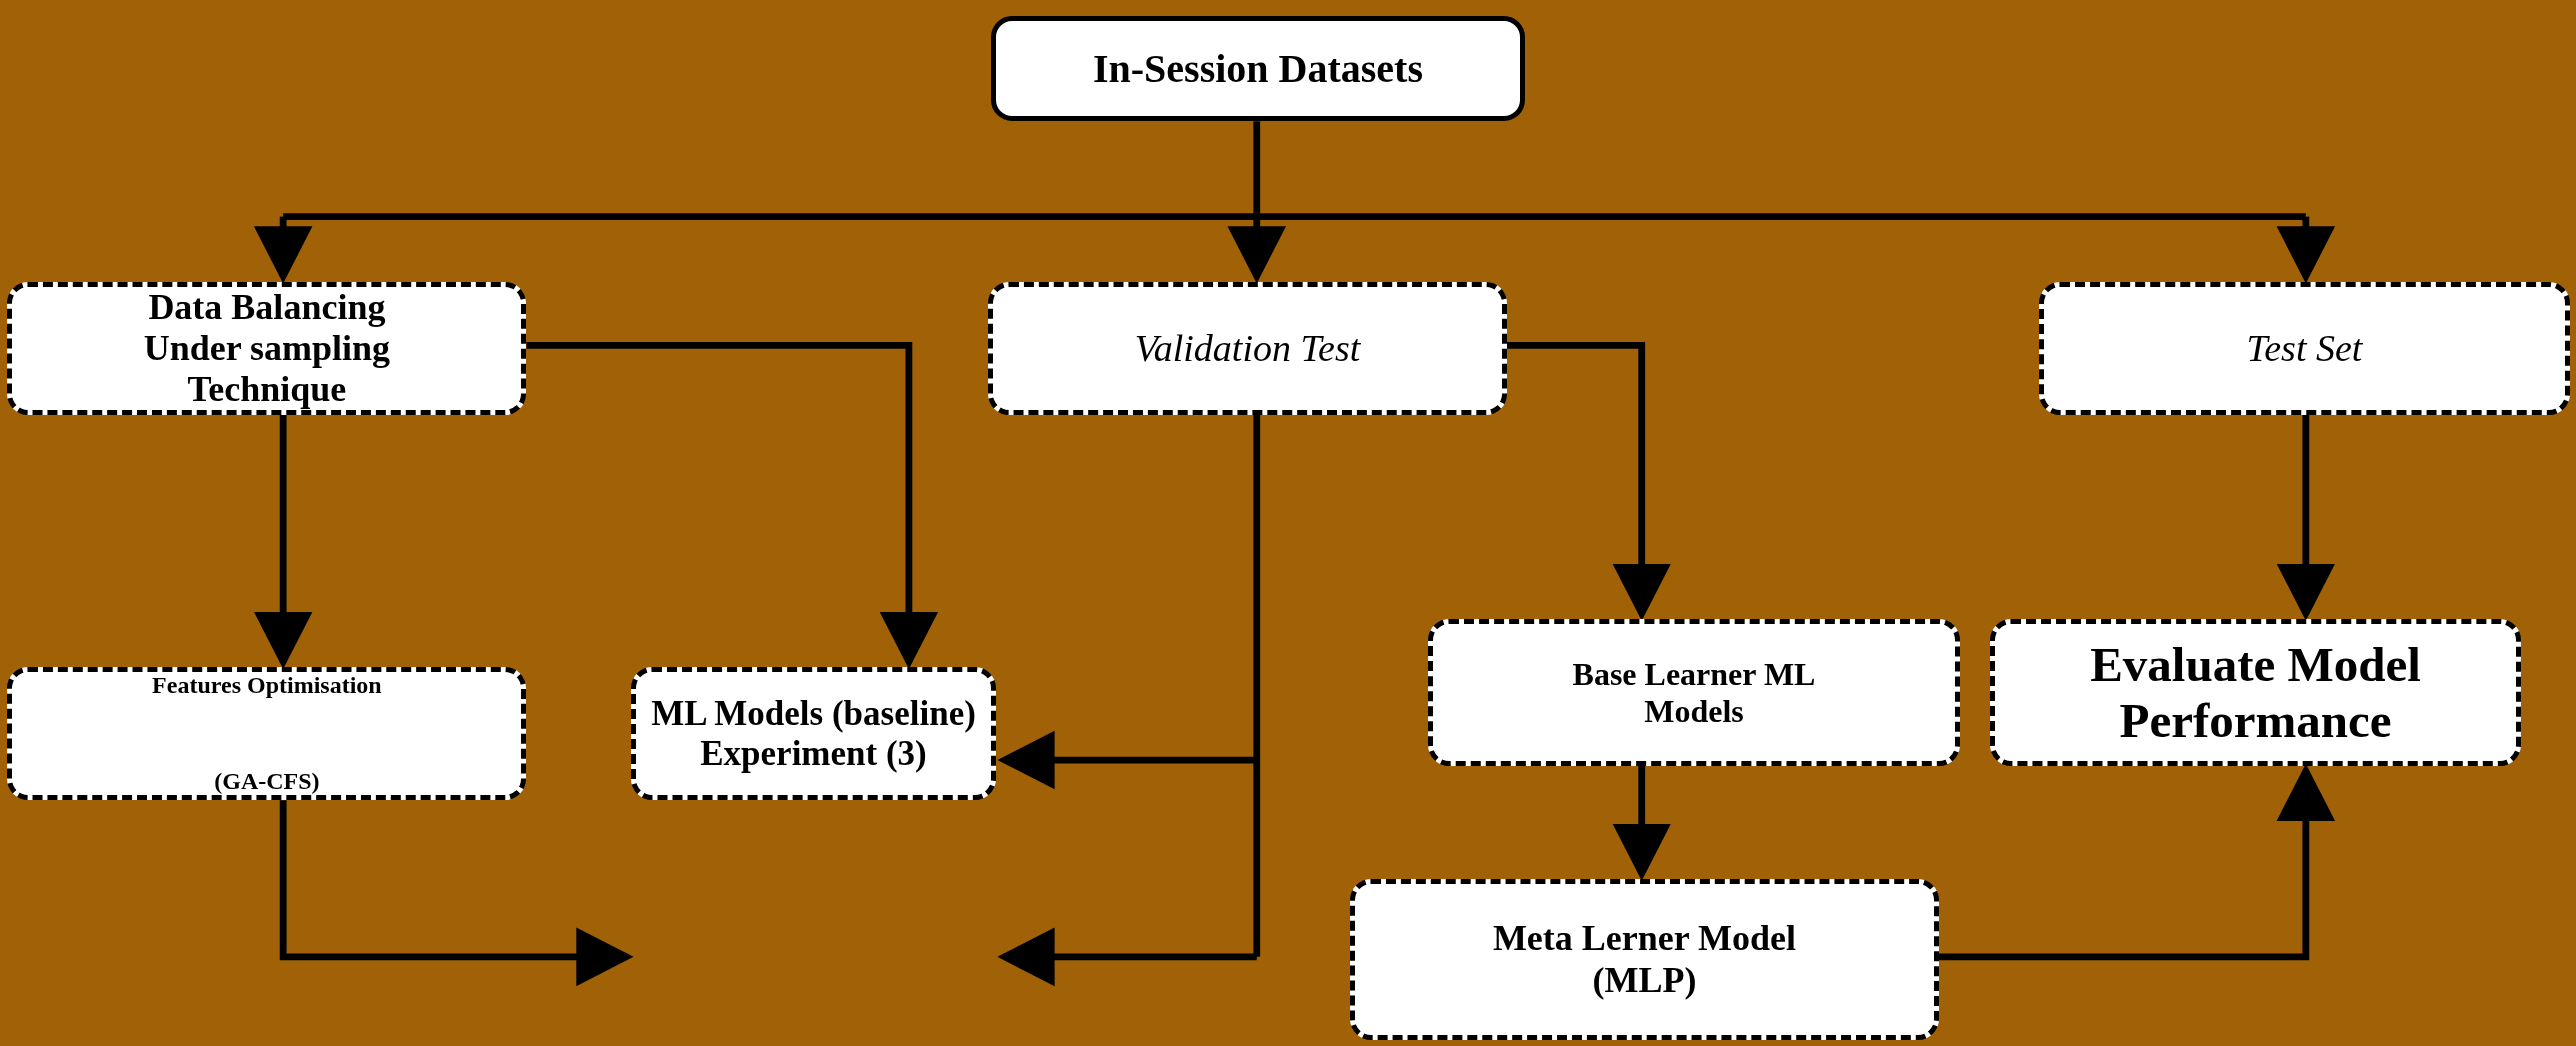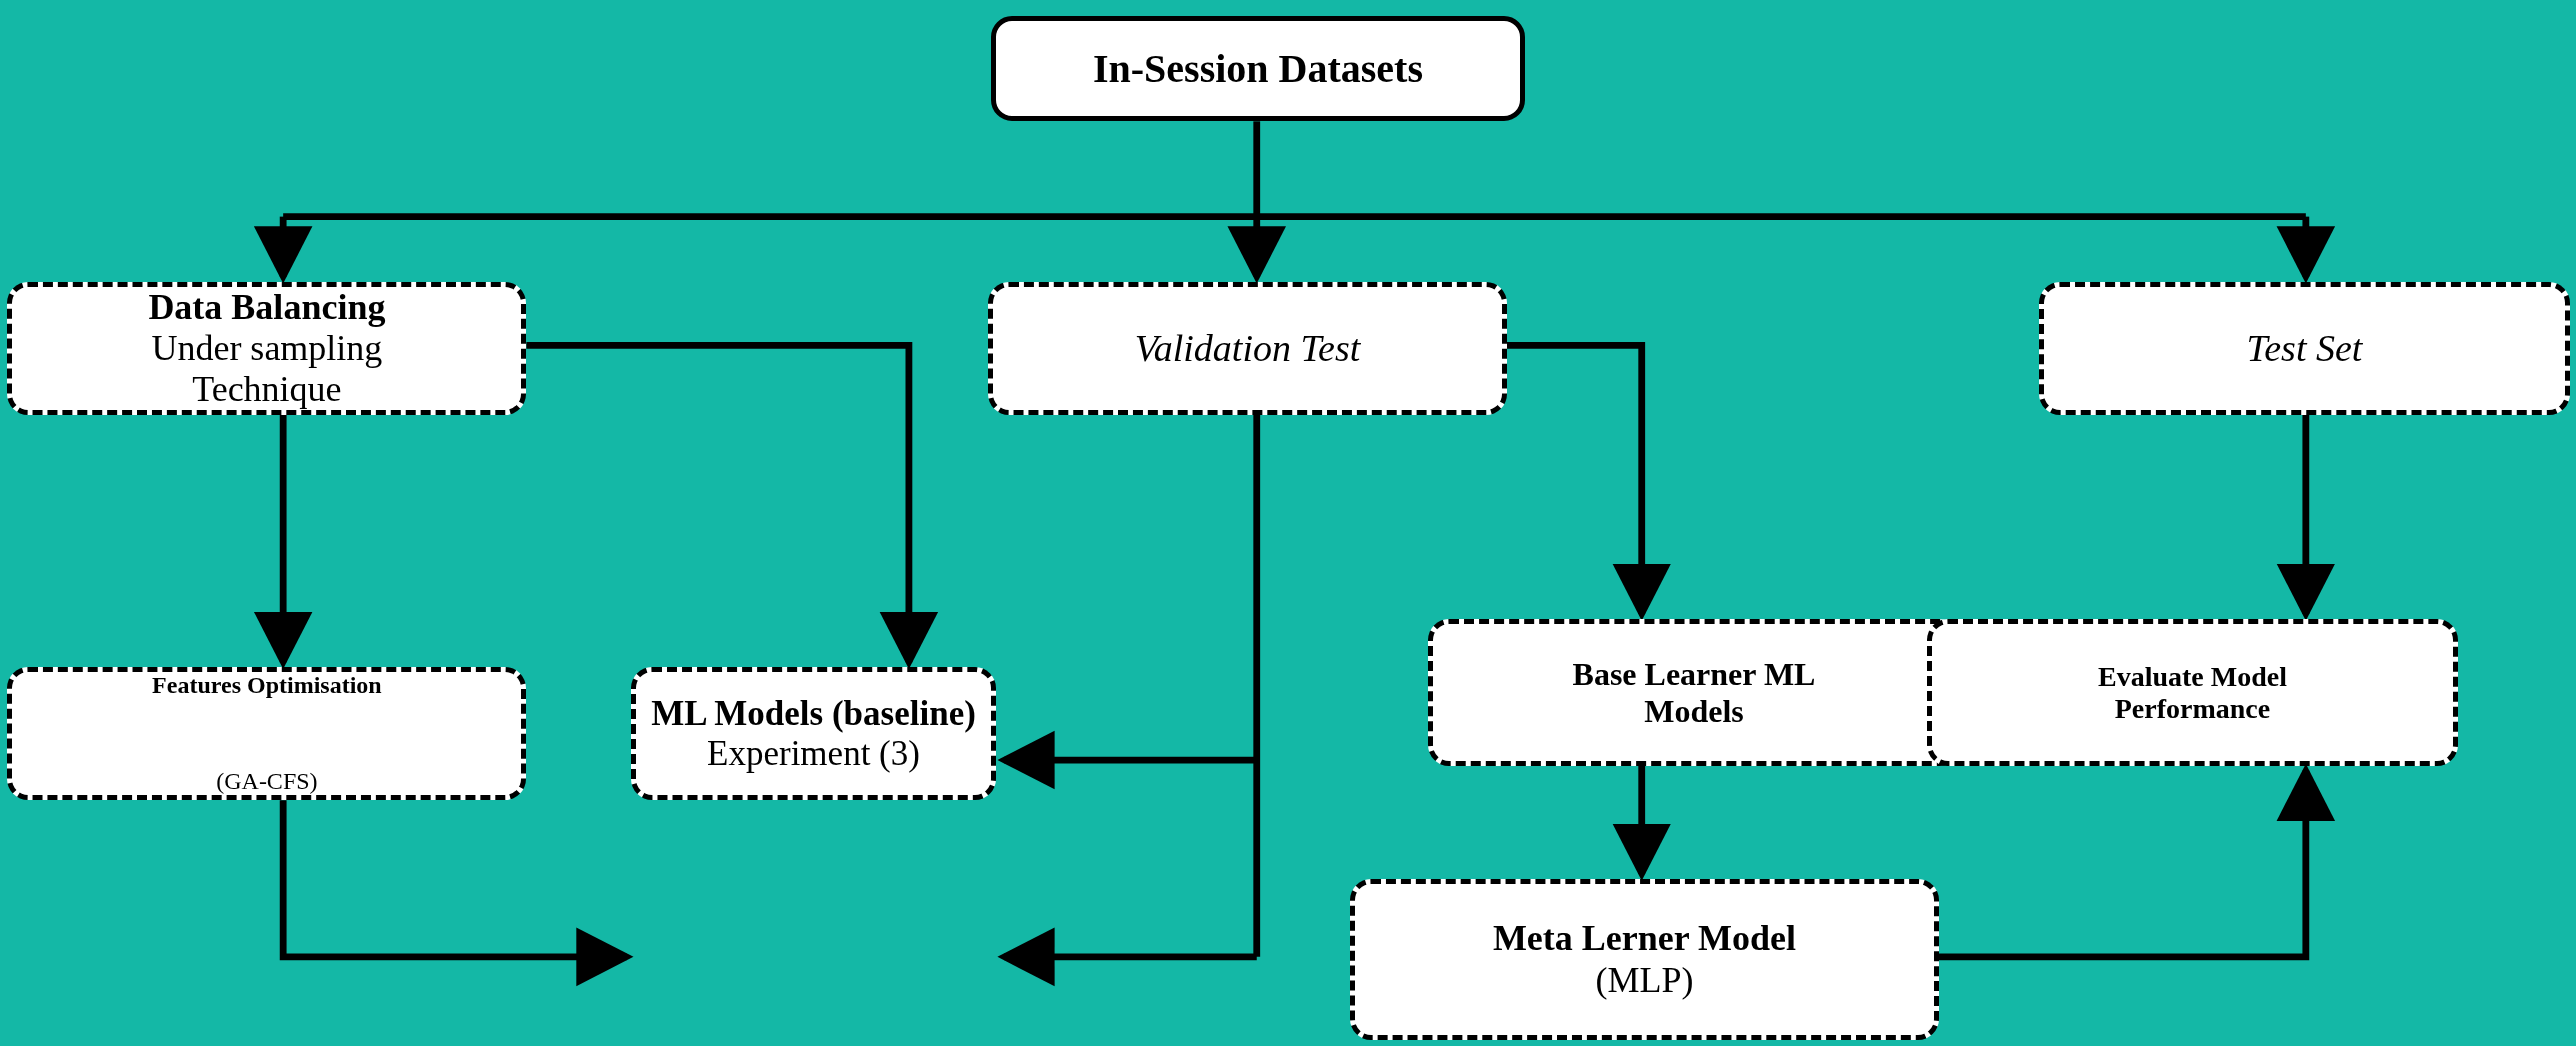--- a/index.html
+++ b/index.html
@@ -1,40 +1,40 @@
 <!DOCTYPE html>
 <html style="font-size:10px"><head>
 <meta charset="utf-8">
 <style>
   html,body{margin:0;padding:0;background:#ffffff;}
   body{font-family:"Liberation Serif", serif;}
-  #stage{position:relative;width:2576px;height:1046px;background:#14b8a6;overflow:hidden;}
+  #stage{position:relative;width:2576px;height:1046px;background:#a16207;overflow:hidden;}
   #wires{position:absolute;left:0;top:0;width:2576px;height:1046px;pointer-events:none;}
 
   .node{position:absolute;box-sizing:border-box;background:#ffffff;
         display:flex;flex-direction:column;align-items:center;justify-content:center;
         text-align:center;color:#000;line-height:1.14;}
   .node .ln{display:block;white-space:nowrap;}
   .b{font-weight:bold;}
-  .r{font-weight:normal;}
+  .r{font-weight:bold;}
   .i{font-weight:normal;font-style:italic;}
 
   .solid{border:5.6px solid #000;border-radius:21px;}
   .dash{border:5.6px dashed #000;border-radius:21px;}
   .dashdot{border:5.6px dashed #000;border-radius:21px;}
 
   
   #n-insession   {left:991px;top:16px;  width:534px; height:105px; font-size:40px;}
   #n-balance     {left:7.4px;  top:282px; width:519px; height:133px; font-size:36px;}
   #n-validation  {left:988px;top:282px; width:519px; height:133px; font-size:38px;}
   #n-testset     {left:2039px;top:282px; width:531px; height:133px; font-size:38px;}
   #n-features    {left:7.4px;  top:667px;width:519px; height:133px; font-size:24px;justify-content:space-between;}
   #n-mlbaseline  {left:631px;top:667px;width:365px; height:133px; font-size:35px;}
   #n-baselearner {left:1428px;top:619px;width:532px; height:147px; font-size:32px;}
-  #n-evaluate    {left:1927px;top:619px;width:531px; height:147px; font-size:28px;}
+  #n-evaluate    {left:1990px;top:619px;width:531px; height:147px; font-size:49px;}
   #n-mlbench     {left:631px;top:879px;width:365px; height:161px; font-size:35px;}
   #n-metalearner {left:1350px;top:879px;width:589px; height:161px; font-size:36px;}
 </style>
 </head>
 <body>
 
 <div id="stage">
 
   <svg id="wires" viewBox="0 0 4161 1690" width="2576" height="1046">
     <defs>

